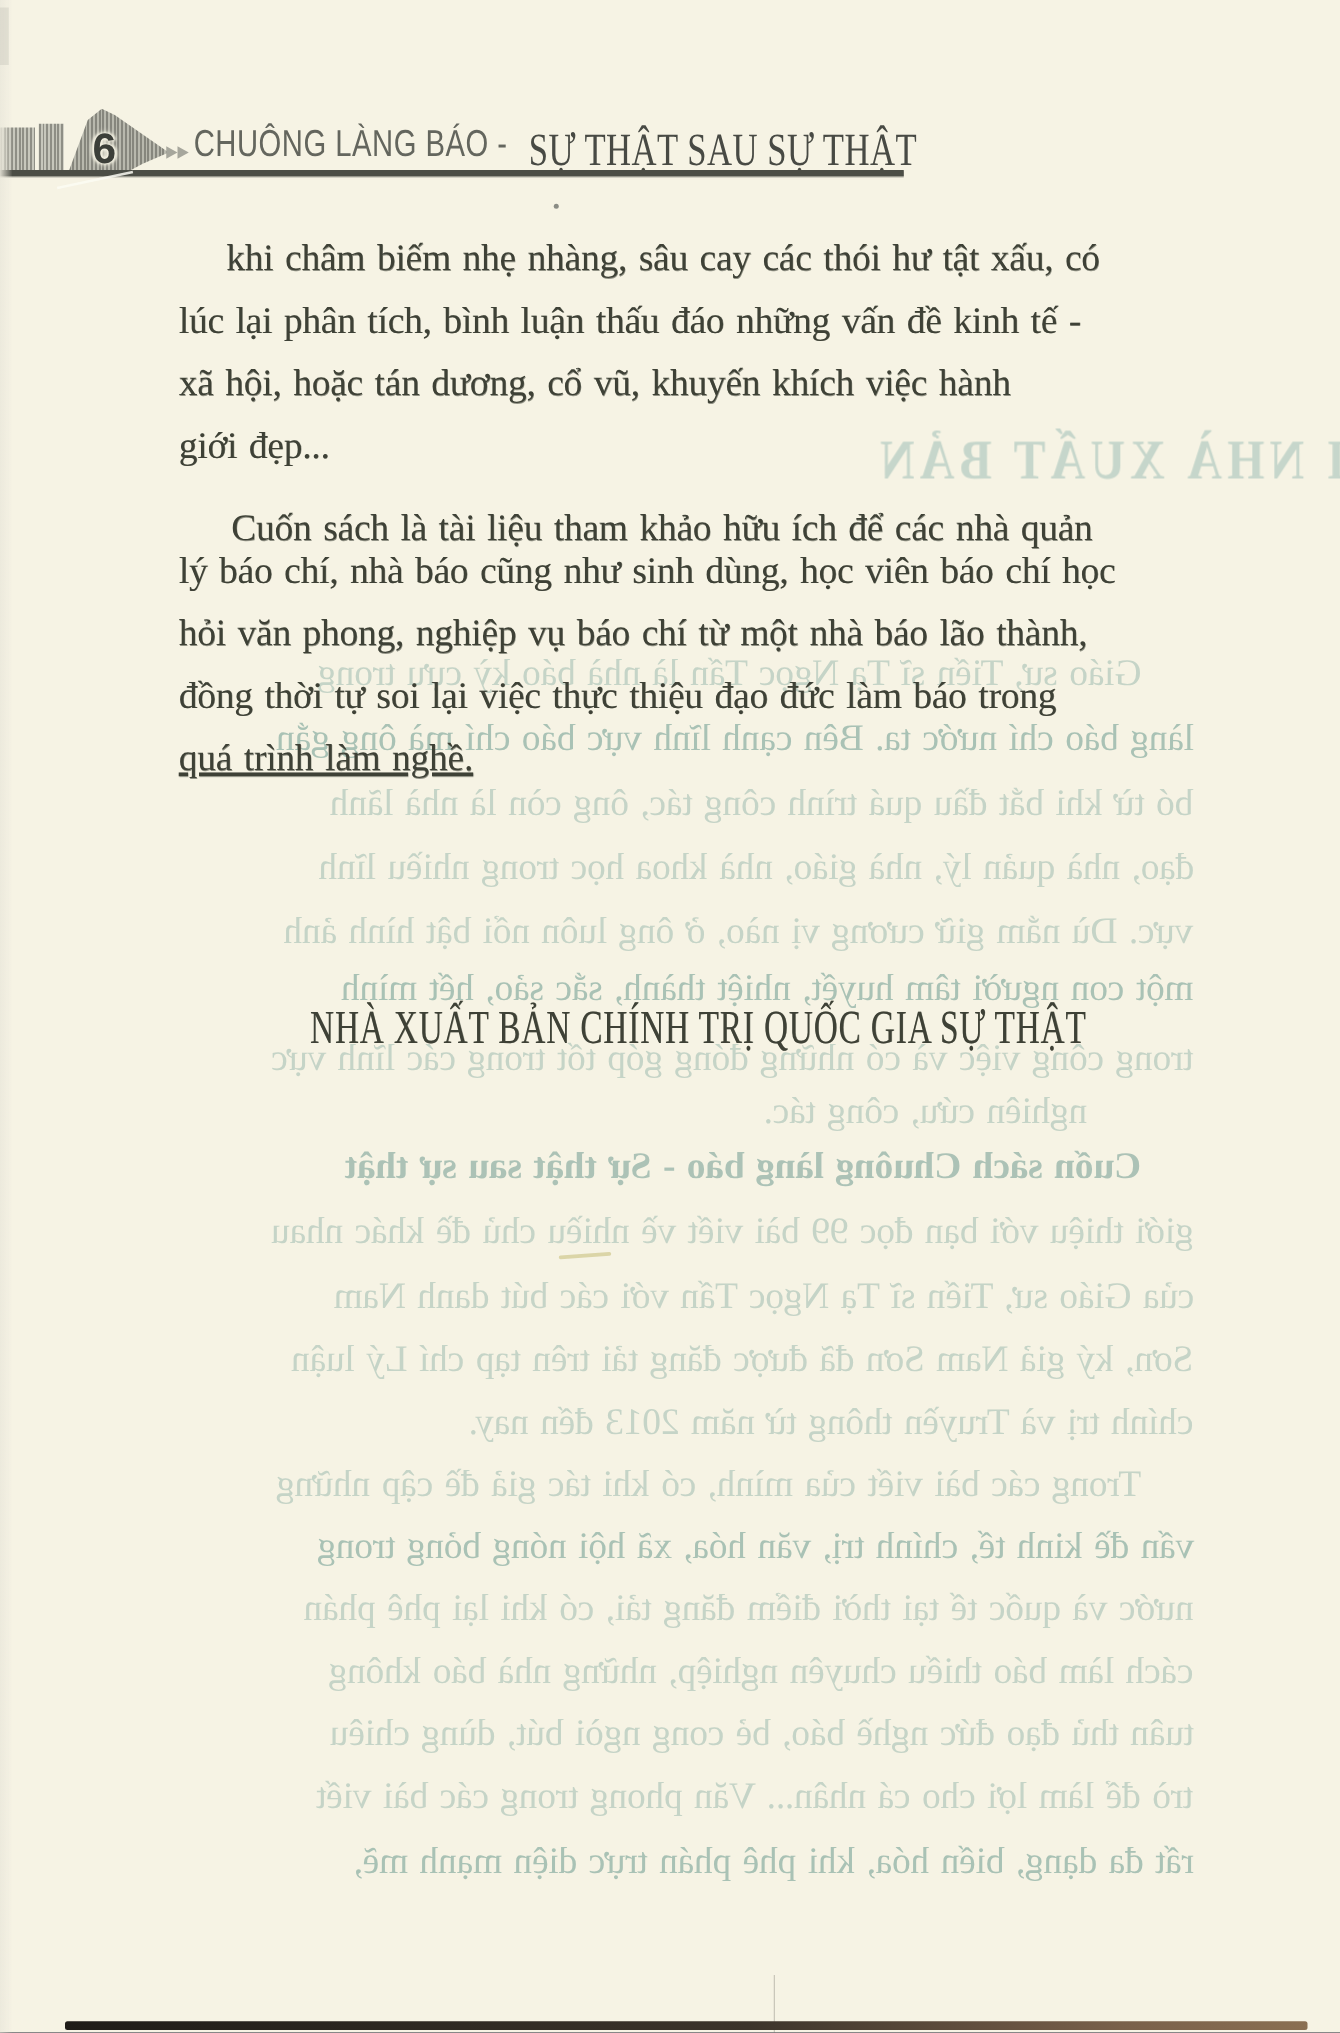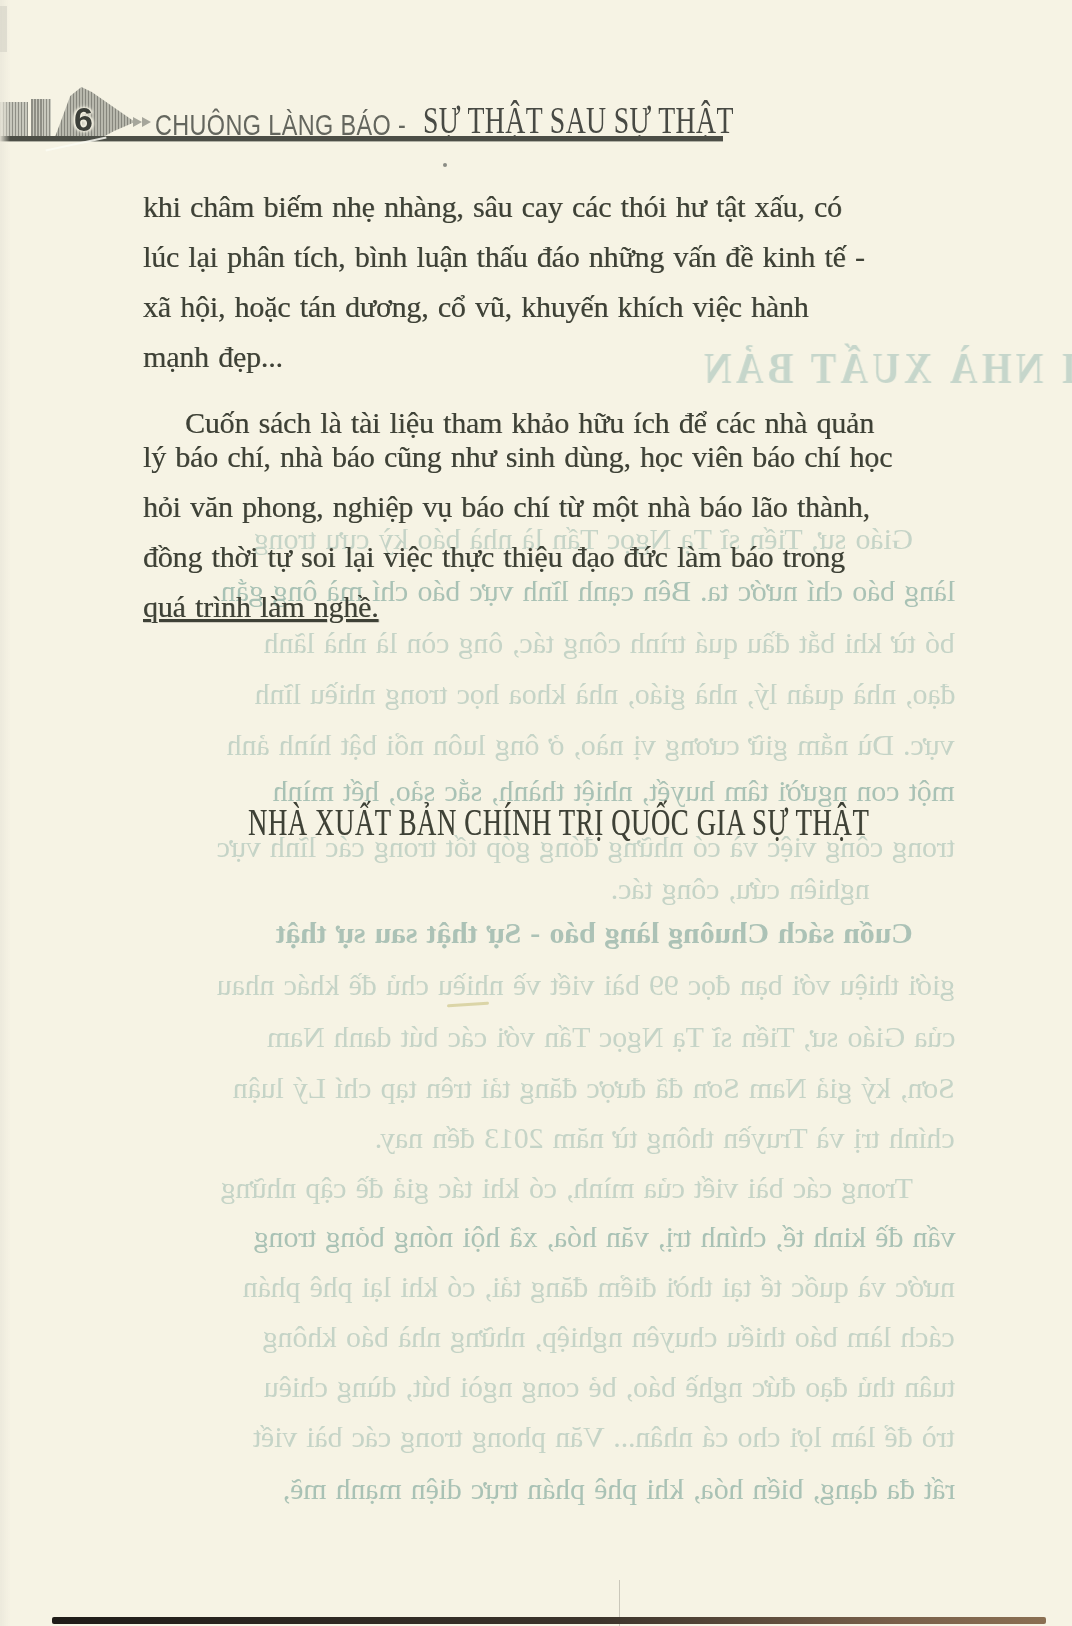--- a/index.html
+++ b/index.html
@@ -19,21 +19,21 @@
     clip-path:polygon(0 100%,19% 18%,33% 0,46% 10%,100% 70%,74% 88%,60% 100%);
   }
   .chev{position:absolute;width:0;height:0;border-top:5px solid transparent;border-bottom:5px solid transparent;border-left:9px solid #a6a69c;}
   .chev1{left:133px;top:117px;}
   .chev2{left:142px;top:117px;}
   .page-num{
     position:absolute;left:74px;top:100px;
     font-family:"Liberation Sans",sans-serif;font-weight:bold;font-size:34px;color:#3c3f39;
     text-shadow:0 0 3px #f6f3e4,0 0 5px #f6f3e4,-2px 0 2px #eceadb,2px 0 2px #eceadb;
   }
-  .running-title{position:absolute;left:155px;top:99px;display:flex;align-items:flex-end;white-space:nowrap;}
+  .running-title{position:absolute;left:155px;top:99px;display:flex;align-items:flex-start;white-space:nowrap;}
   .rt-light{
     display:inline-block;font-family:"Liberation Sans",sans-serif;font-size:30px;color:#64665e;
     letter-spacing:.5px;transform:scaleX(.78);transform-origin:left bottom;
   }
   .rt-bold{
     display:inline-block;font-family:"Liberation Serif",serif;font-size:37px;color:#484a44;
     letter-spacing:.5px;transform:scaleX(.75) translateX(-72px);transform-origin:left bottom;
   }
   .header-rule{position:absolute;left:0;top:136px;width:723px;height:5px;background:#4c4e46;box-shadow:0 1px 0 rgba(76,78,70,.4);}
   
@@ -121,24 +121,24 @@
       <div class="chev chev2"></div>
       <div class="page-num">6</div>
       <div class="running-title">
         <span class="rt-light">CHUÔNG LÀNG BÁO -</span>
         <span class="rt-bold">SỰ THẬT SAU SỰ THẬT</span>
       </div>
       <div class="header-rule"></div>
     </div>
 
     <div id="para1">
-        <div class="tline" style="top: 190px;">khi châm biếm nhẹ nhàng, sâu cay các thói hư tật xấu, có</div>
+        <div class="tline" style="top: 190px; margin-left: 38px;">khi châm biếm nhẹ nhàng, sâu cay các thói hư tật xấu, có</div>
         <div class="tline" style="top: 240px;">lúc lại phân tích, bình luận thấu đáo những vấn đề kinh tế -</div>
         <div class="tline" style="top: 290px;">xã hội, hoặc tán dương, cổ vũ, khuyến khích việc hành</div>
-        <div class="tline" style="top: 340px;">mạnh đẹp...</div>
+        <div class="tline" style="top: 340px;">giới đẹp...</div>
       </div>
     <div id="para2">
         <div class="tline indent" style="top: 406px;">Cuốn sách là tài liệu tham khảo hữu ích để các nhà quản</div>
         <div class="tline" style="top: 440px;">lý báo chí, nhà báo cũng như sinh dùng, học viên báo chí học</div>
         <div class="tline" style="top: 490px;">hỏi văn phong, nghiệp vụ báo chí từ một nhà báo lão thành,</div>
         <div class="tline" style="top: 540px;">đồng thời tự soi lại việc thực thiệu đạo đức làm báo trong</div>
         <div class="tline" style="top: 590px; text-decoration: underline;">quá trình làm nghề.</div>
       </div>
     <div class="pub-line">NHÀ XUẤT BẢN CHÍNH TRỊ QUỐC GIA SỰ THẬT</div>
 

